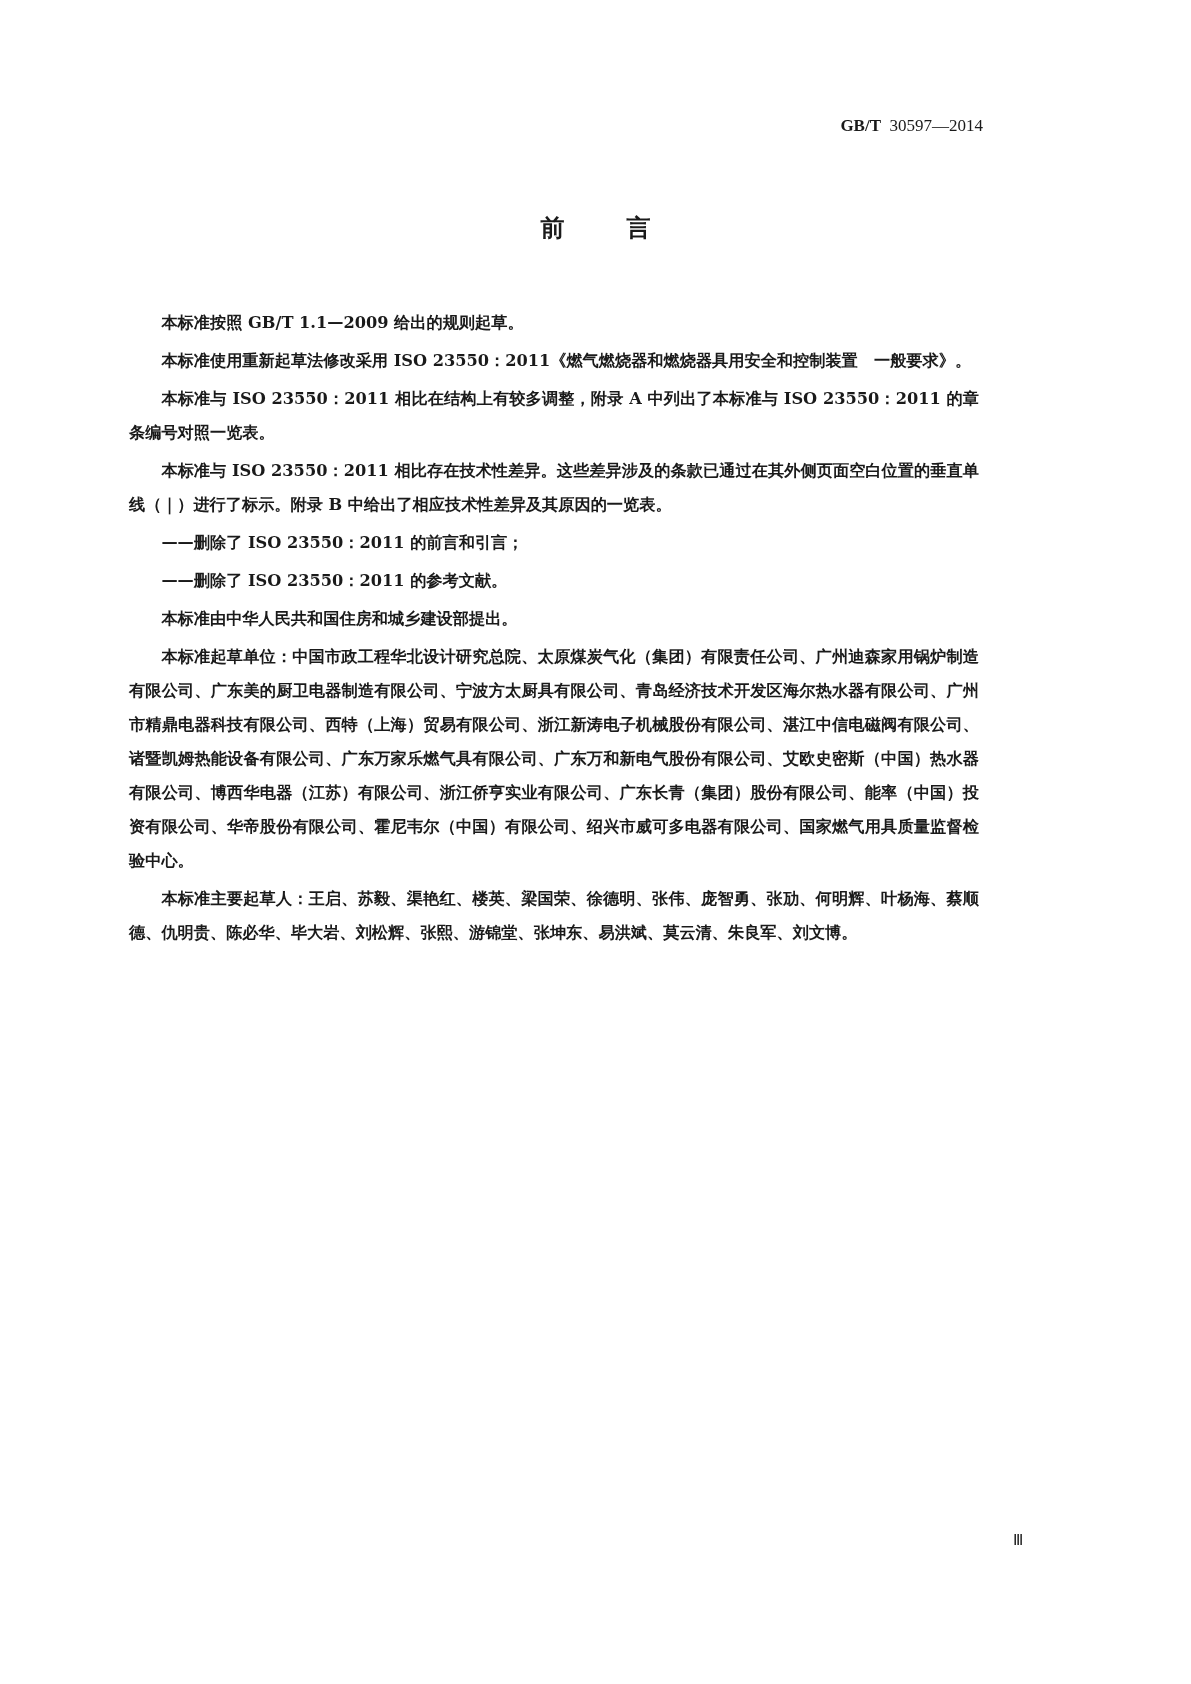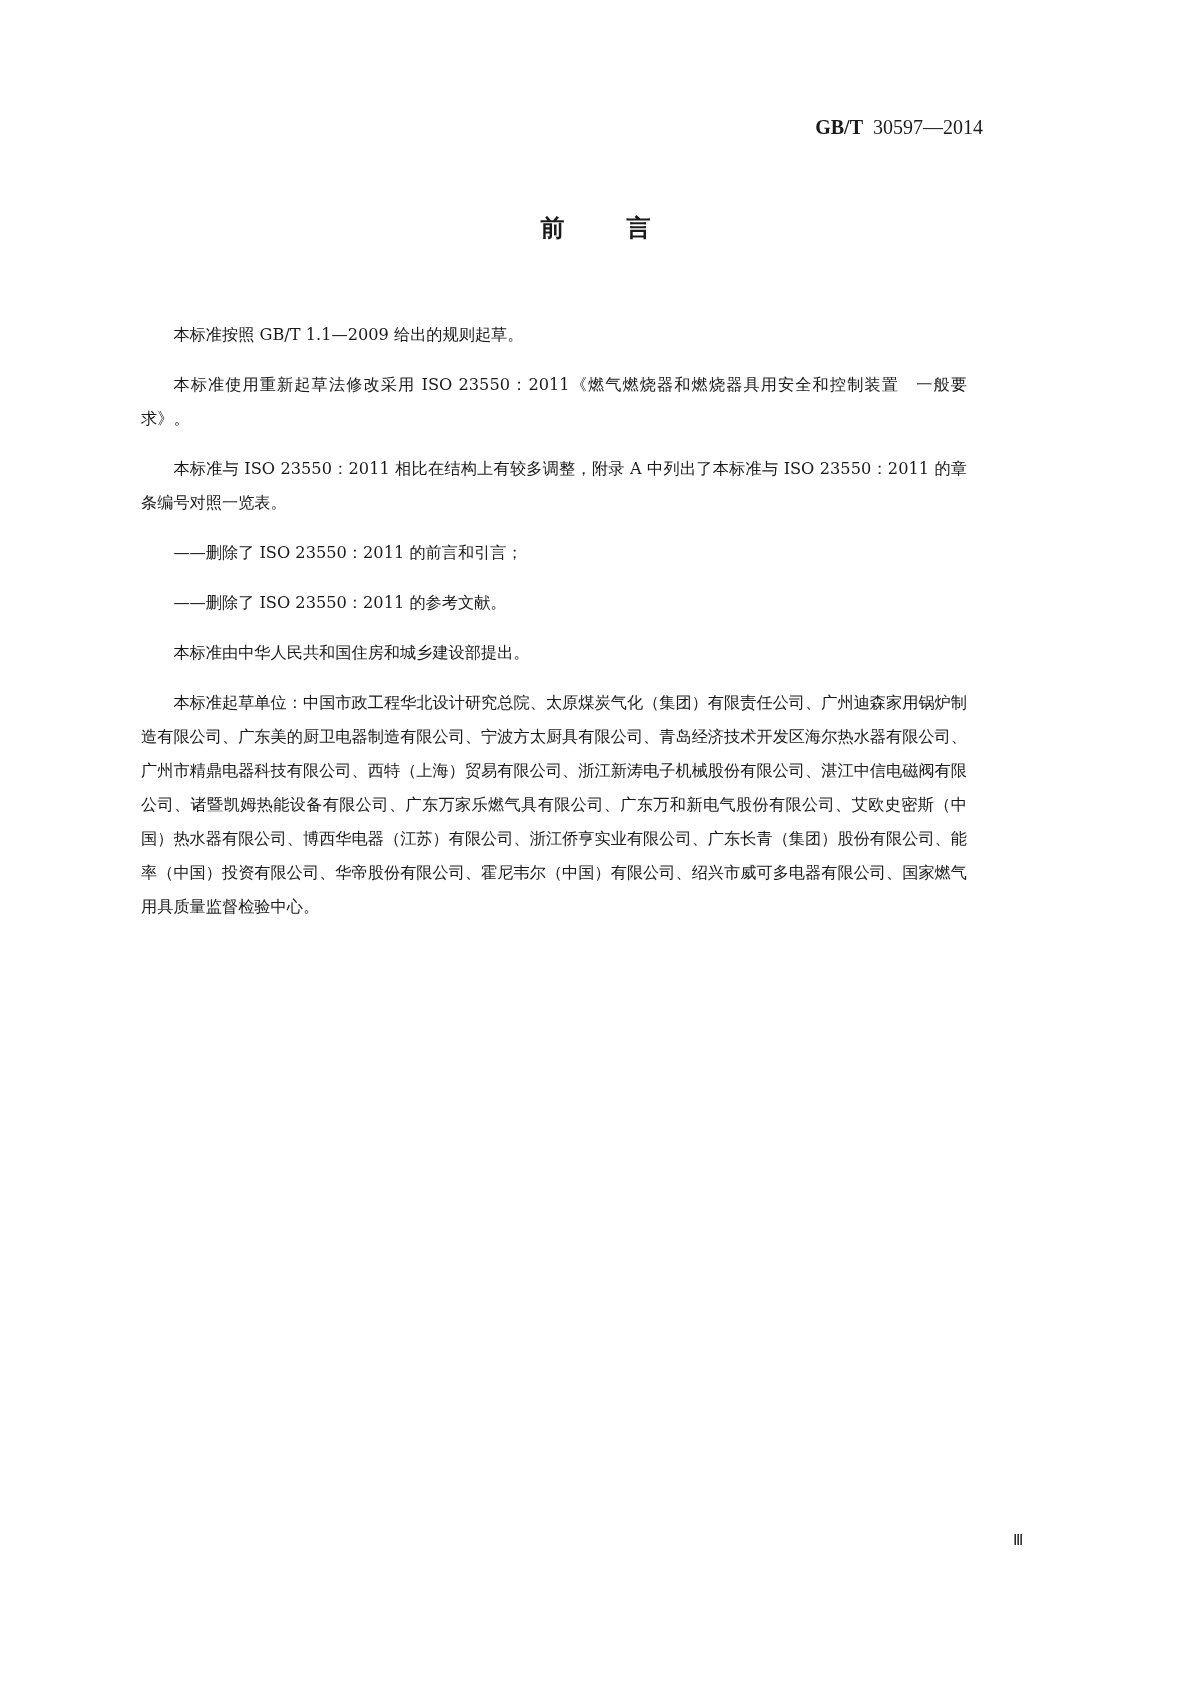--- a/index.html
+++ b/index.html
@@ -1,40 +1,42 @@
 <!DOCTYPE html>
 <html><head>
 <meta charset="utf-8">
 <style>
   html, body { margin: 0; padding: 0; background: #ffffff; }
   body { width: 1191px; height: 1684px; position: relative; overflow: hidden;
          font-family: "DejaVu Serif", "Liberation Serif", serif; color: #1a1a1a; }
-  .std-code { position: absolute; top: 116px; right: 208px; font-size: 20px;
+  .std-code { position: absolute; top: 116px; right: 208px; font-size: 17px;
               font-family: "Liberation Serif", serif; white-space: nowrap; }
   .std-code b { font-weight: bold; }
   .title { position: absolute; top: 212px; left: 0; width: 1191px; text-align: center;
            font-family: Liberation Serif, serif; font-weight: bold; font-size: 24px;
            letter-spacing: 62px; text-indent: 62px; }
   .content { position: absolute; top: 302px; left: 125px; width: 858px;
              font-size: 16.2px; line-height: 34px; text-align: justify; }
-  .content p { margin: 16px; text-indent: 2em; }
+  .content p { margin: 4px; text-indent: 2em; font-weight: bold; }
   .content p.item { text-indent: 2em; }
   .page-num { position: absolute; top: 1531px; left: 1013px; font-size: 15px;
               font-family: "Liberation Serif", serif; }
 </style>
 </head>
 <body>
 
 <div class="std-code"><b>GB/T</b>&nbsp;&nbsp;<span>30597—2014</span></div>
 
 <div class="title">前言</div>
 
 <div class="content">
   <p>本标准按照 GB/T 1.1—2009 给出的规则起草。</p>
   <p>本标准使用重新起草法修改采用 ISO 23550：2011《燃气燃烧器和燃烧器具用安全和控制装置　一般要求》。</p>
   <p>本标准与 ISO 23550：2011 相比在结构上有较多调整，附录 A 中列出了本标准与 ISO 23550：2011 的章条编号对照一览表。</p>
+  <p>本标准与 ISO 23550：2011 相比存在技术性差异。这些差异涉及的条款已通过在其外侧页面空白位置的垂直单线（｜）进行了标示。附录 B 中给出了相应技术性差异及其原因的一览表。</p>
   <p class="item">——删除了 ISO 23550：2011 的前言和引言；</p>
   <p class="item">——删除了 ISO 23550：2011 的参考文献。</p>
   <p>本标准由中华人民共和国住房和城乡建设部提出。</p>
   <p>本标准起草单位：中国市政工程华北设计研究总院、太原煤炭气化（集团）有限责任公司、广州迪森家用锅炉制造有限公司、广东美的厨卫电器制造有限公司、宁波方太厨具有限公司、青岛经济技术开发区海尔热水器有限公司、广州市精鼎电器科技有限公司、西特（上海）贸易有限公司、浙江新涛电子机械股份有限公司、湛江中信电磁阀有限公司、诸暨凯姆热能设备有限公司、广东万家乐燃气具有限公司、广东万和新电气股份有限公司、艾欧史密斯（中国）热水器有限公司、博西华电器（江苏）有限公司、浙江侨亨实业有限公司、广东长青（集团）股份有限公司、能率（中国）投资有限公司、华帝股份有限公司、霍尼韦尔（中国）有限公司、绍兴市威可多电器有限公司、国家燃气用具质量监督检验中心。</p>
+  <p>本标准主要起草人：王启、苏毅、渠艳红、楼英、梁国荣、徐德明、张伟、庞智勇、张劢、何明辉、叶杨海、蔡顺德、仇明贵、陈必华、毕大岩、刘松辉、张熙、游锦堂、张坤东、易洪斌、莫云清、朱良军、刘文博。</p>
 </div>
 
 <div class="page-num">Ⅲ</div>
 
 </body></html>

